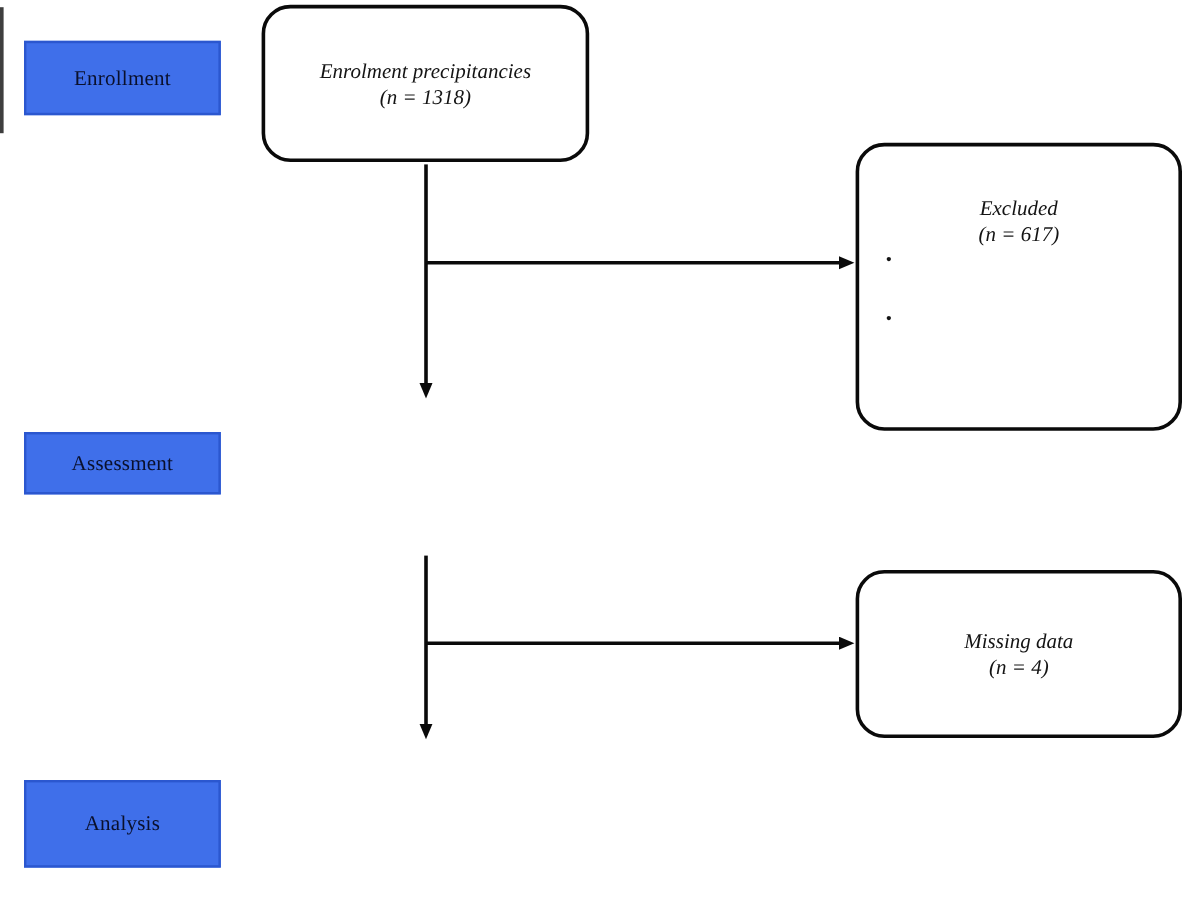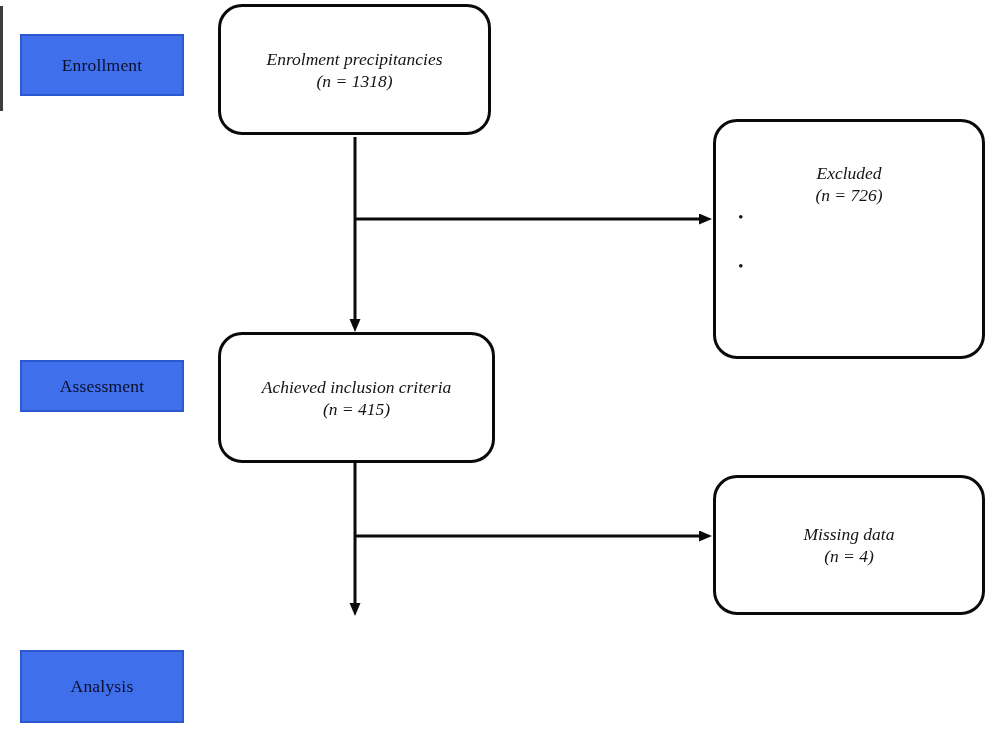--- a/index.html
+++ b/index.html
@@ -98,29 +98,25 @@
   </div>
   <div class="stage-chip" style="top:650px; height:73px;">
     <span>Analysis</span>
   </div>
 
   <div class="flow-box" style="left:218px; top:4px; width:273px; height:131px;">
     <div>Enrolment precipitancies</div>
     <div>(n = 1318)</div>
   </div>
 
-  <div class="flow-box" style="left:218px; top:332px; width:277px; height:131px;">
-    <div>Achieved inclusion criteria</div>
-    <div>(n = 415)</div>
-  </div>
 
 
   <div class="flow-box top-align" style="left:713px; top:99px; width:272px; height:240px;margin-top:20px;">
     <div>Excluded</div>
-    <div>(n = 726)</div>
+    <div>(n = 617)</div>
     <div class="bullets">
       <div class="bullet-row">
         <span class="bullet">•</span>
       </div>
       <div class="bullet-row gap">
         <span class="bullet">•</span>
       </div>
     </div>
   </div>
 

